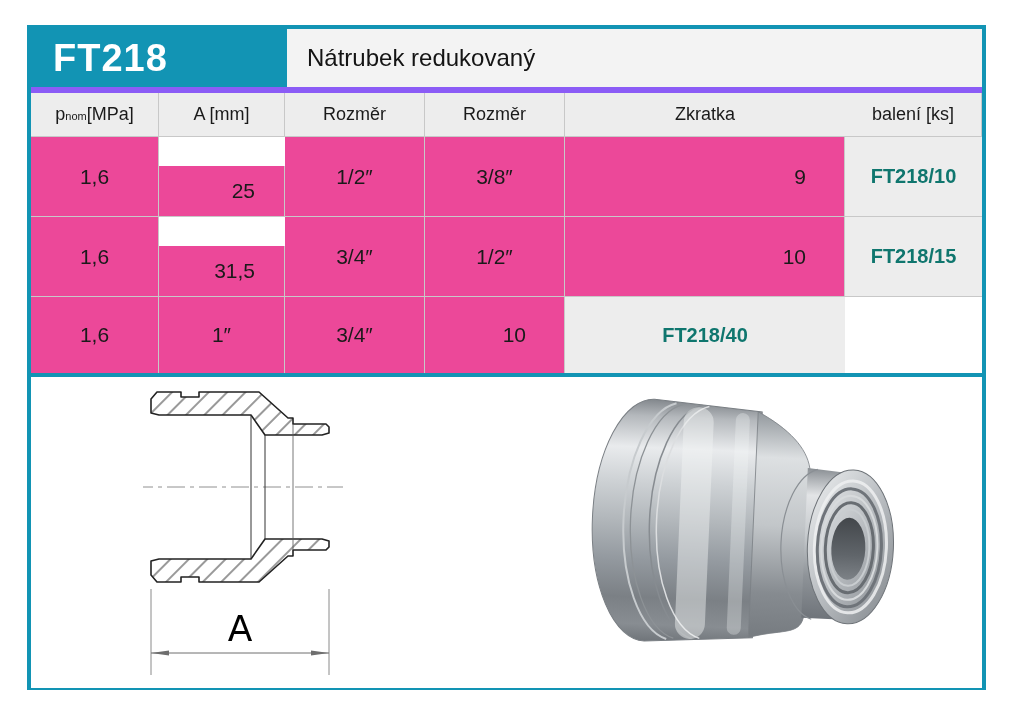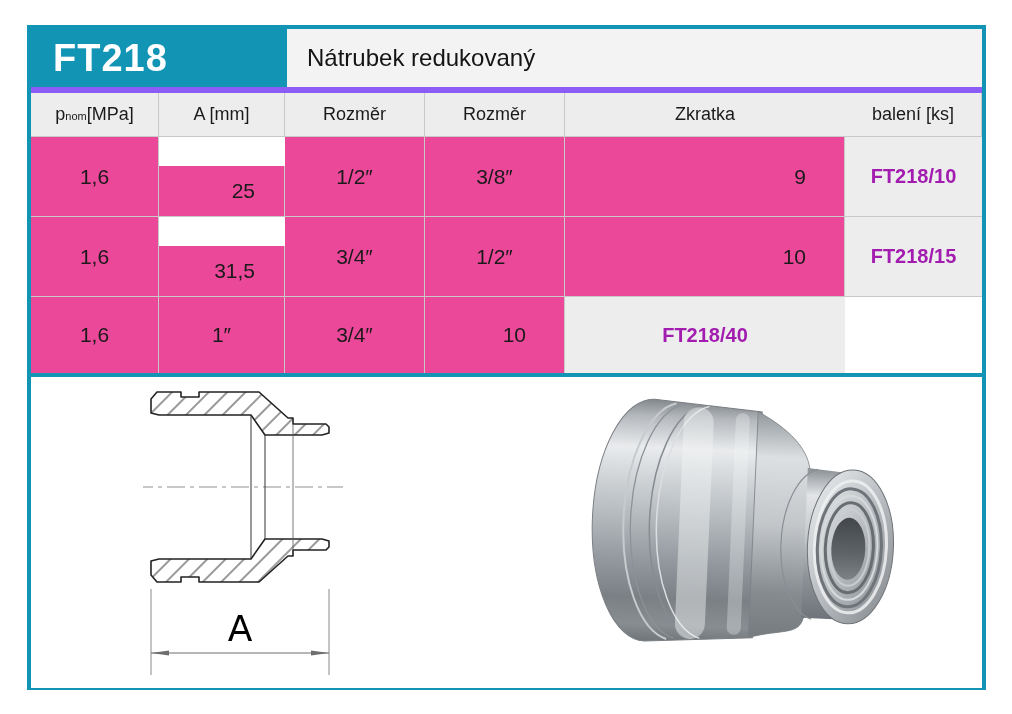--- a/index.html
+++ b/index.html
@@ -20,21 +20,21 @@
         grid-template-rows:44px 80px 80px 76px;}
   .cell{box-sizing:border-box;display:flex;align-items:center;justify-content:center;
         border-right:1px solid #c8c8c8;border-bottom:1px solid #c8c8c8;background:#ec4899;
         font-size:21px;color:#1a1a1a;}
   .cell.last-col{border-right:none;}
   .cell.last-row{border-bottom:none;}
   .th{background:#ededed;font-size:18px;}
   .th sub{font-size:11px;line-height:1;transform:translateY(2px);}
   .num-right{justify-content:flex-end;padding-right:29px;margin-top:29px;}
   .pack-right{justify-content:flex-end;padding-right:38px;}
-  .code-cell{background:#ededed;color:#a21caf;font-weight:700;font-size:20px;text-align:right;}
+  .code-cell{background:#ededed;color:#0f766e;font-weight:700;font-size:20px;text-align:right;}
 
   .separator{height:4px;background:#1294b4;}
 
   
   .figures{position:relative;height:311px;background:#fff;overflow:hidden;}
   .draw-svg{position:absolute;left:112px;top:6px;}
   .photo-svg{position:absolute;left:548px;top:14px;}
 </style>
 </head>
 <body>

